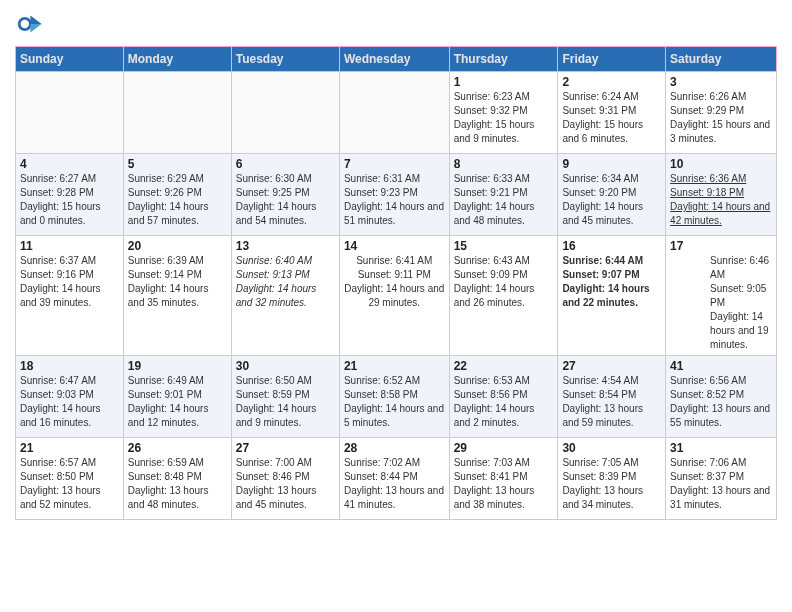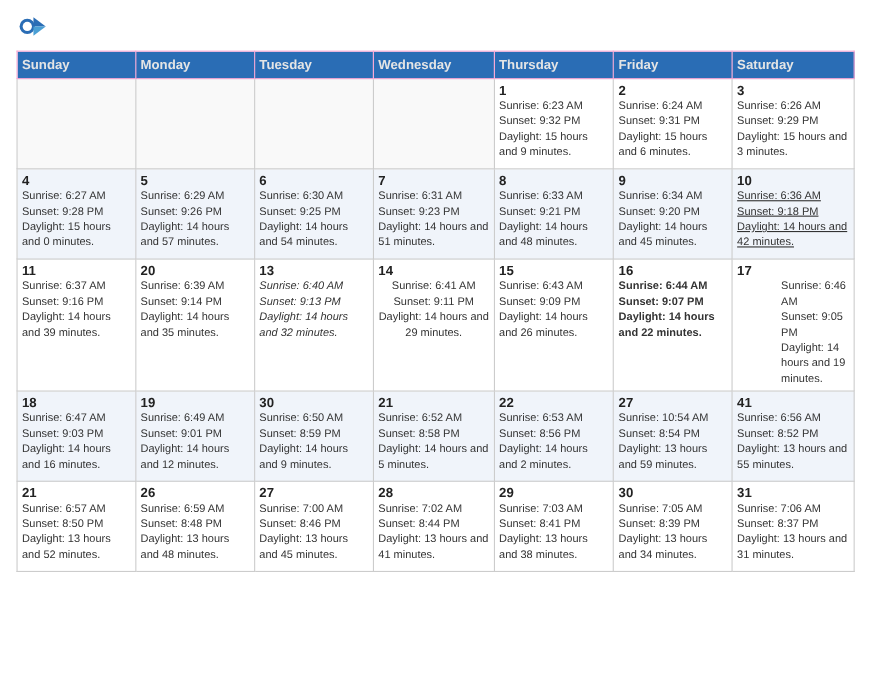--- a/index.html
+++ b/index.html
@@ -266,21 +266,21 @@
 Daylight: 14 hours and 5 minutes.</div>
           </td>
           <td>
             <span class="day-num">22</span>
             <div class="day-info" style="white-space: pre-line;">Sunrise: 6:53 AM
 Sunset: 8:56 PM
 Daylight: 14 hours and 2 minutes.</div>
           </td>
           <td>
             <span class="day-num">27</span>
-            <div class="day-info" style="white-space: pre-line;">Sunrise: 10:54 AM
+            <div class="day-info" style="white-space: pre-line;">Sunrise: 4:54 AM
 Sunset: 8:54 PM
 Daylight: 13 hours and 59 minutes.</div>
           </td>
           <td>
             <span class="day-num">41</span>
             <div class="day-info" style="white-space: pre-line;">Sunrise: 6:56 AM
 Sunset: 8:52 PM
 Daylight: 13 hours and 55 minutes.</div>
           </td>
         </tr>

